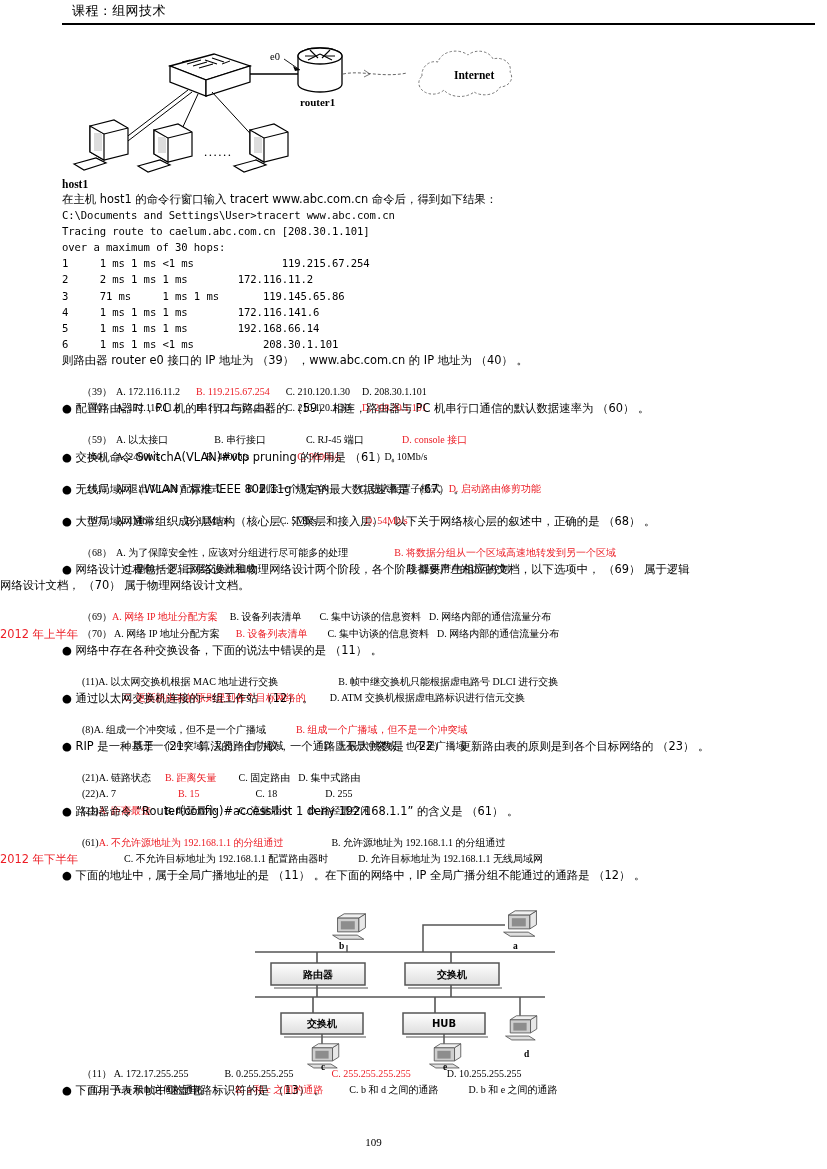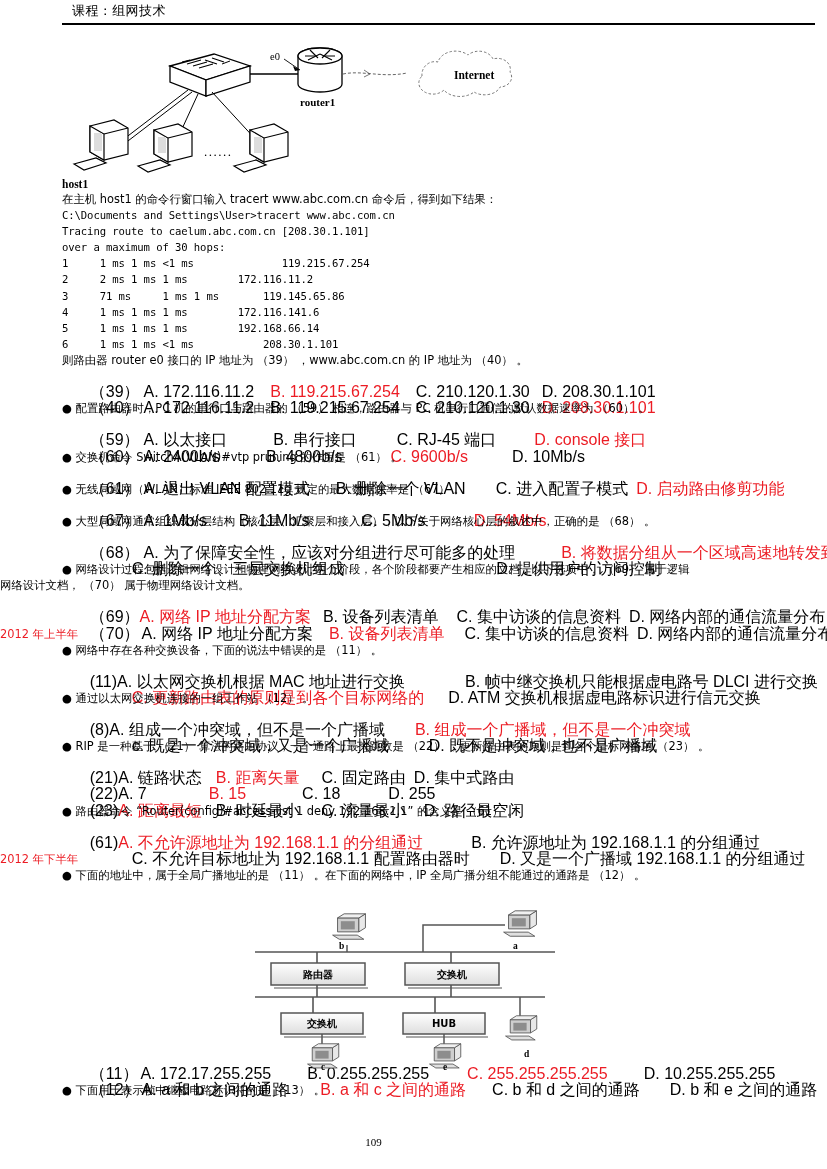--- a/index.html
+++ b/index.html
@@ -82,22 +82,22 @@
     white-space: pre;
   }
   .bullet-row {
     white-space: pre;
     font-family: "DejaVu Sans", "Liberation Sans", sans-serif;
     font-size: 11.4px;
     height: 16.1px;
   }
   .opt-row {
     white-space: pre;
-    font-family: Liberation Sans, sans-serif;
-    font-size: 16px;
+    font-family: Liberation Serif, serif;
+    font-size: 10px;
     height: 16.1px;
   }
 
   
   .figure-bottom {
     position: absolute;
     left: 255px;
     top: 905px;
     width: 330px;
     height: 165px;
@@ -277,21 +277,21 @@
   </div>
   <div class="opt-row">
     <span style="display:inline-block;width:10px"></span><span>(23)</span><span class="red">A.</span> <span class="red">距离最短</span><span style="display:inline-block;width:14px"></span><span>B.</span> <span>时延最小</span><span style="display:inline-block;width:22px"></span><span>C.</span> <span>流量最小</span><span style="display:inline-block;width:18px"></span><span>D.</span> <span>路径最空闲</span>
   </div>
 
   <div class="bullet-row">● 路由器命令 “Router(config)#access-list 1 deny 192.168.1.1” 的含义是 （61） 。</div>
   <div class="opt-row">
     <span style="display:inline-block;width:10px"></span><span>(61)</span><span class="red">A.</span> <span class="red">不允许源地址为 192.168.1.1 的分组通过</span><span style="display:inline-block;width:48px"></span><span>B.</span> <span>允许源地址为 192.168.1.1 的分组通过</span>
   </div>
   <div class="opt-row">
-    <span style="display:inline-block;width:52px"></span><span>C.</span> <span>不允许目标地址为 192.168.1.1 配置路由器时</span><span style="display:inline-block;width:30px"></span><span>D.</span> <span>又是一个广播域 192.168.1.1 的分组通过</span>
+    <span style="display:inline-block;width:52px"></span><span>C.</span> <span>不允许目标地址为 192.168.1.1 配置路由器时</span><span style="display:inline-block;width:30px"></span><span>D.</span> <span>允许目标地址为 192.168.1.1 无线局域网</span>
   </div>
 
   <div class="sec-head" style="margin-left:-62px">2012 年下半年</div>
   <div class="bullet-row">● 下面的地址中，属于全局广播地址的是 （11） 。在下面的网络中，IP 全局广播分组不能通过的通路是 （12） 。</div>
 
   <div style="height:167px"></div>
 
   <div class="opt-row">
     <span style="display:inline-block;width:10px"></span><span>（11）</span><span style="display:inline-block;width:2px"></span><span>A.</span> <span>172.17.255.255</span><span style="display:inline-block;width:36px"></span><span>B.</span> <span>0.255.255.255</span><span style="display:inline-block;width:38px"></span><span class="red">C.</span> <span class="red">255.255.255.255</span><span style="display:inline-block;width:36px"></span><span>D.</span> <span>10.255.255.255</span>
   </div>

